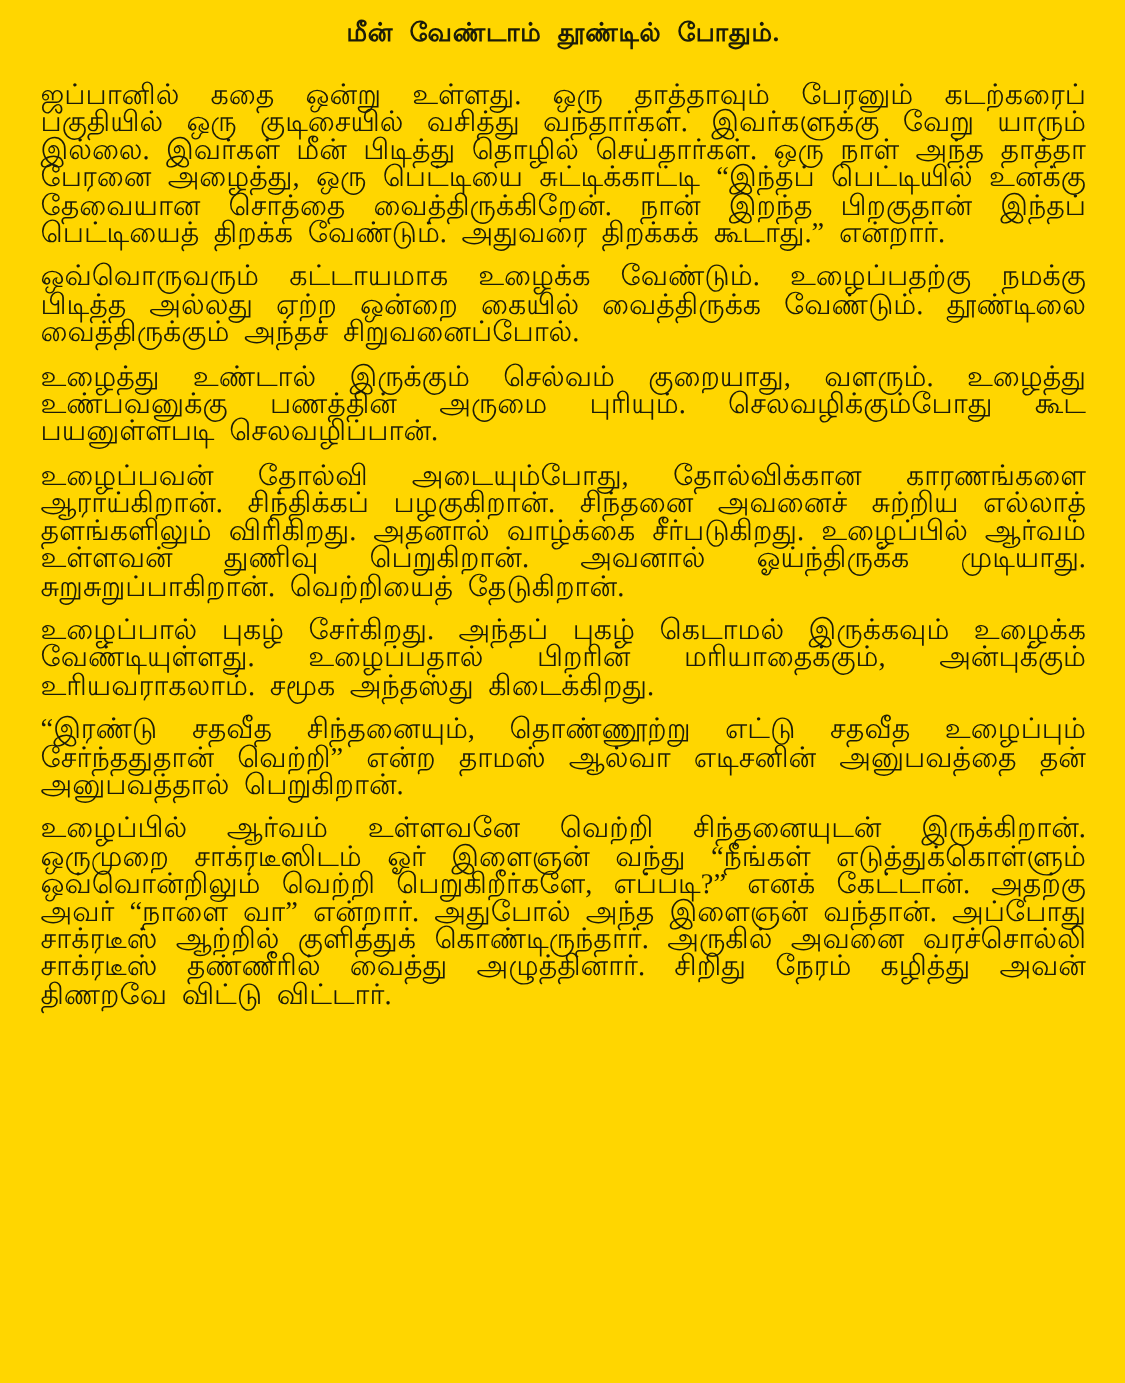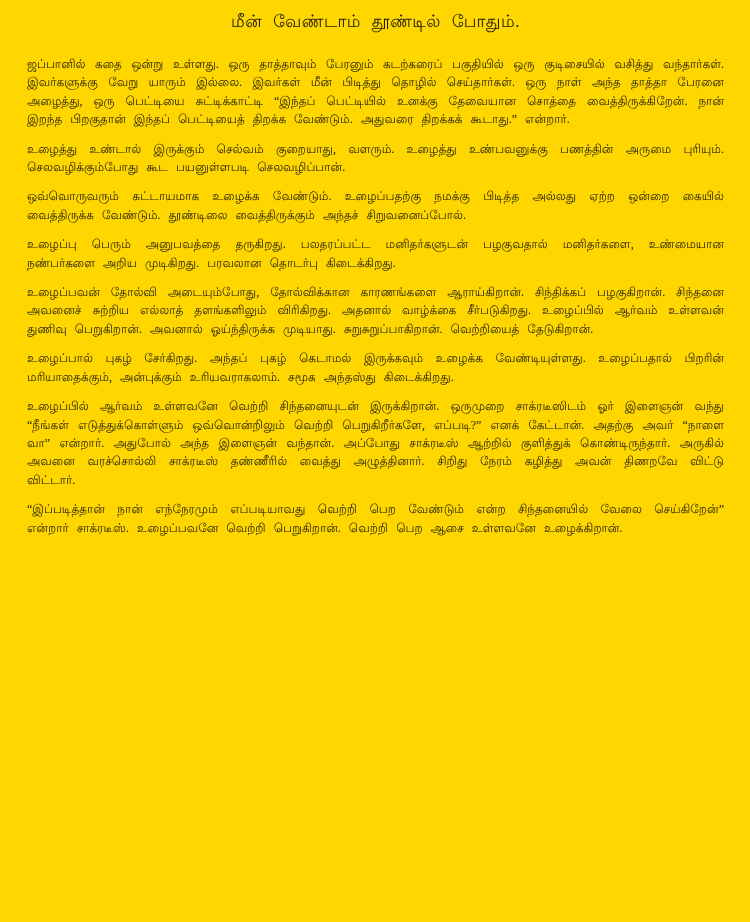--- a/index.html
+++ b/index.html
@@ -16,44 +16,43 @@
   .page {
     box-sizing: border-box;
     width: 750px;
     height: 922px;
     padding: 8px 26px 6px 27px;
     background: #FFD600;
     color: #1C1C08;
   }
   .doc-title {
     font-size: 17px;
-    font-weight: normal;
+    font-weight: bold;
     text-align: center;
     margin: 4px 0 22px 0;
     letter-spacing: 0.5px;
     word-spacing: 6px;
     color: #1C1C08;
   }
   .doc-paragraph {
-    font-size: 12px;
+    font-size: 19px;
     line-height: 18.4px;
     text-align: justify;
     margin: 0 0 11px 0;
     word-spacing: 5px;
     color: #1C1C08;
   }
 </style>
 </head>
 <body>
 
 <div class="page">
   <h1 class="doc-title">மீன் வேண்டாம் தூண்டில் போதும்.</h1>
 
   <p class="doc-paragraph">ஜப்பானில் கதை ஒன்று உள்ளது. ஒரு தாத்தாவும் பேரனும் கடற்கரைப் பகுதியில் ஒரு குடிசையில் வசித்து வந்தார்கள். இவர்களுக்கு வேறு யாரும் இல்லை. இவர்கள் மீன் பிடித்து தொழில் செய்தார்கள். ஒரு நாள் அந்த தாத்தா பேரனை அழைத்து, ஒரு பெட்டியை சுட்டிக்காட்டி “இந்தப் பெட்டியில் உனக்கு தேவையான சொத்தை வைத்திருக்கிறேன். நான் இறந்த பிறகுதான் இந்தப் பெட்டியைத் திறக்க வேண்டும். அதுவரை திறக்கக் கூடாது.” என்றார்.</p>
+  <p class="doc-paragraph">ஒவ்வொருவரும் கட்டாயமாக உழைக்க வேண்டும். உழைப்பதற்கு நமக்கு பிடித்த அல்லது ஏற்ற ஒன்றை கையில் வைத்திருக்க வேண்டும். தூண்டிலை வைத்திருக்கும் அந்தச் சிறுவனைப்போல்.</p>
   <p class="doc-paragraph">உழைத்து உண்டால் இருக்கும் செல்வம் குறையாது, வளரும். உழைத்து உண்பவனுக்கு பணத்தின் அருமை புரியும். செலவழிக்கும்போது கூட பயனுள்ளபடி செலவழிப்பான்.</p>
-  <p class="doc-paragraph">ஒவ்வொருவரும் கட்டாயமாக உழைக்க வேண்டும். உழைப்பதற்கு நமக்கு பிடித்த அல்லது ஏற்ற ஒன்றை கையில் வைத்திருக்க வேண்டும். தூண்டிலை வைத்திருக்கும் அந்தச் சிறுவனைப்போல்.</p>
-  <p class="doc-paragraph">உழைப்பு பெரும் அனுபவத்தை தருகிறது. பலதரப்பட்ட மனிதர்களுடன் பழகுவதால் மனிதர்களை, உண்மையான நண்பர்களை அறிய முடிகிறது. பரவலான தொடர்பு கிடைக்கிறது.</p>
   <p class="doc-paragraph">உழைப்பவன் தோல்வி அடையும்போது, தோல்விக்கான காரணங்களை ஆராய்கிறான். சிந்திக்கப் பழகுகிறான். சிந்தனை அவனைச் சுற்றிய எல்லாத் தளங்களிலும் விரிகிறது. அதனால் வாழ்க்கை சீர்படுகிறது. உழைப்பில் ஆர்வம் உள்ளவன் துணிவு பெறுகிறான். அவனால் ஓய்ந்திருக்க முடியாது. சுறுசுறுப்பாகிறான். வெற்றியைத் தேடுகிறான்.</p>
   <p class="doc-paragraph">உழைப்பால் புகழ் சேர்கிறது. அந்தப் புகழ் கெடாமல் இருக்கவும் உழைக்க வேண்டியுள்ளது. உழைப்பதால் பிறரின் மரியாதைக்கும், அன்புக்கும் உரியவராகலாம். சமூக அந்தஸ்து கிடைக்கிறது.</p>
+  <p class="doc-paragraph">“இரண்டு சதவீத சிந்தனையும், தொண்ணூற்று எட்டு சதவீத உழைப்பும் சேர்ந்ததுதான் வெற்றி” என்ற தாமஸ் ஆல்வா எடிசனின் அனுபவத்தை தன் அனுபவத்தால் பெறுகிறான்.</p>
   <p class="doc-paragraph">உழைப்பில் ஆர்வம் உள்ளவனே வெற்றி சிந்தனையுடன் இருக்கிறான். ஒருமுறை சாக்ரடீஸிடம் ஓர் இளைஞன் வந்து “நீங்கள் எடுத்துக்கொள்ளும் ஒவ்வொன்றிலும் வெற்றி பெறுகிறீர்களே, எப்படி?” எனக் கேட்டான். அதற்கு அவர் “நாளை வா” என்றார். அதுபோல் அந்த இளைஞன் வந்தான். அப்போது சாக்ரடீஸ் ஆற்றில் குளித்துக் கொண்டிருந்தார். அருகில் அவனை வரச்சொல்லி சாக்ரடீஸ் தண்ணீரில் வைத்து அழுத்தினார். சிறிது நேரம் கழித்து அவன் திணறவே விட்டு விட்டார்.</p>
-  <p class="doc-paragraph">“இப்படித்தான் நான் எந்நேரமும் எப்படியாவது வெற்றி பெற வேண்டும் என்ற சிந்தனையில் வேலை செய்கிறேன்” என்றார் சாக்ரடீஸ். உழைப்பவனே வெற்றி பெறுகிறான். வெற்றி பெற ஆசை உள்ளவனே உழைக்கிறான்.</p>
 
 </div>
 
 </body></html>

